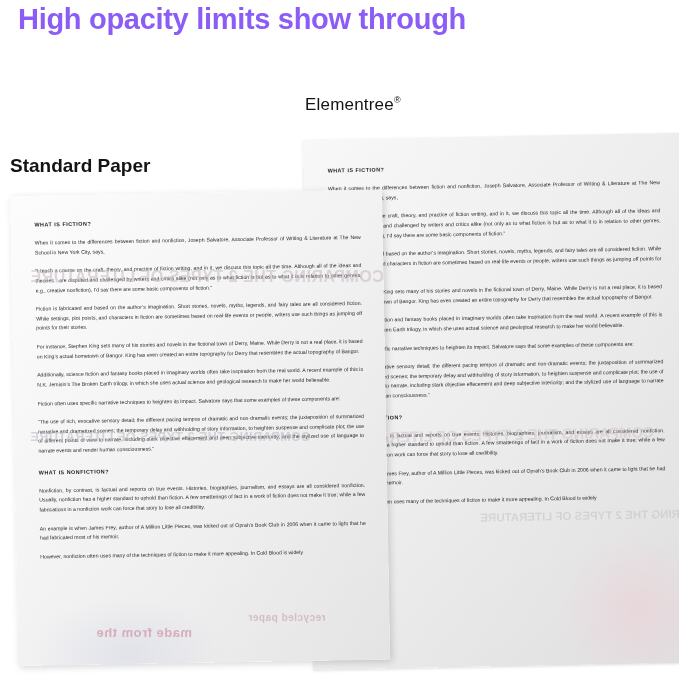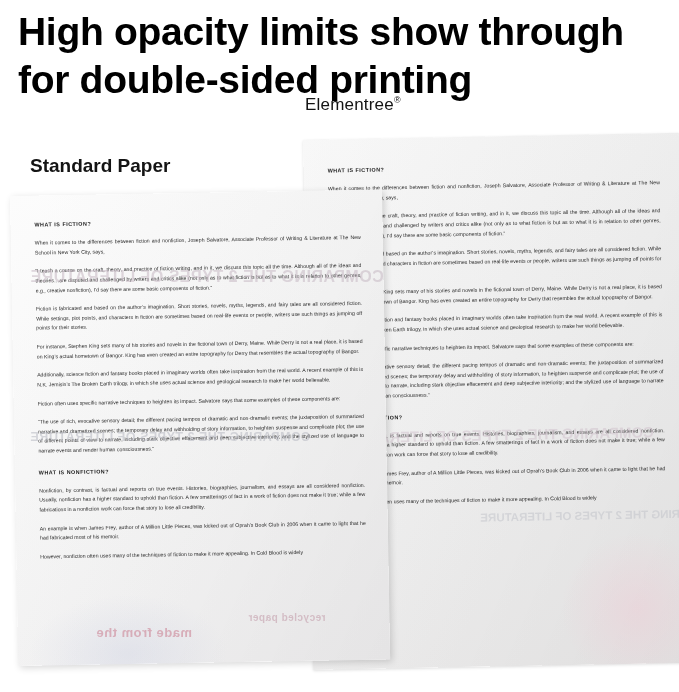--- a/index.html
+++ b/index.html
@@ -12,24 +12,24 @@
     background: #ffffff;
     font-family: "Liberation Sans", sans-serif;
     overflow: hidden;
     position: relative;
   }
 
   
   .headline {
     position: absolute;
     left: 18px;
-    top: 8px;
+    top: 2px;
     width: 640px;
-    color: #000000;
-    font-size: 39px;
+    color: #8b5cf6;
+    font-size: 29px;
     font-weight: bold;
     line-height: 1.22;
     letter-spacing: -0.3px;
   }
 
   
   .brand-label {
     position: absolute;
     left: 305px;
     top: 95px;
@@ -37,21 +37,21 @@
     color: #141414;
     letter-spacing: 0.2px;
     text-align: center;
   }
   .brand-label sup {
     font-size: 9px;
     vertical-align: super;
   }
   .std-label {
     position: absolute;
-    left: 30px;
+    left: 10px;
     top: 155px;
     font-size: 19px;
     font-weight: bold;
     color: #141414;
   }
 
   
   .sheet {
     position: absolute;
     background: #f7f7f7;
@@ -191,21 +191,20 @@
     inset: 0;
     pointer-events: none;
     background: linear-gradient(115deg, rgba(255,255,255,0.35) 0%, rgba(0,0,0,0.02) 60%, rgba(0,0,0,0.05) 100%);
   }
 </style>
 </head>
 <body>
 
 <div class="headline">
   <div>High opacity limits show through</div>
-  <div>for double-sided printing</div>
 </div>
 
 <div class="brand-label"><span>Elementree</span><sup>®</sup></div>
 
 <div class="std-label">Standard Paper</div>
 
 <div class="sheet sheet-back">
   <div class="edge-shade"></div>
   <div class="rblob-pink"></div>
   <div class="sheet-body">

